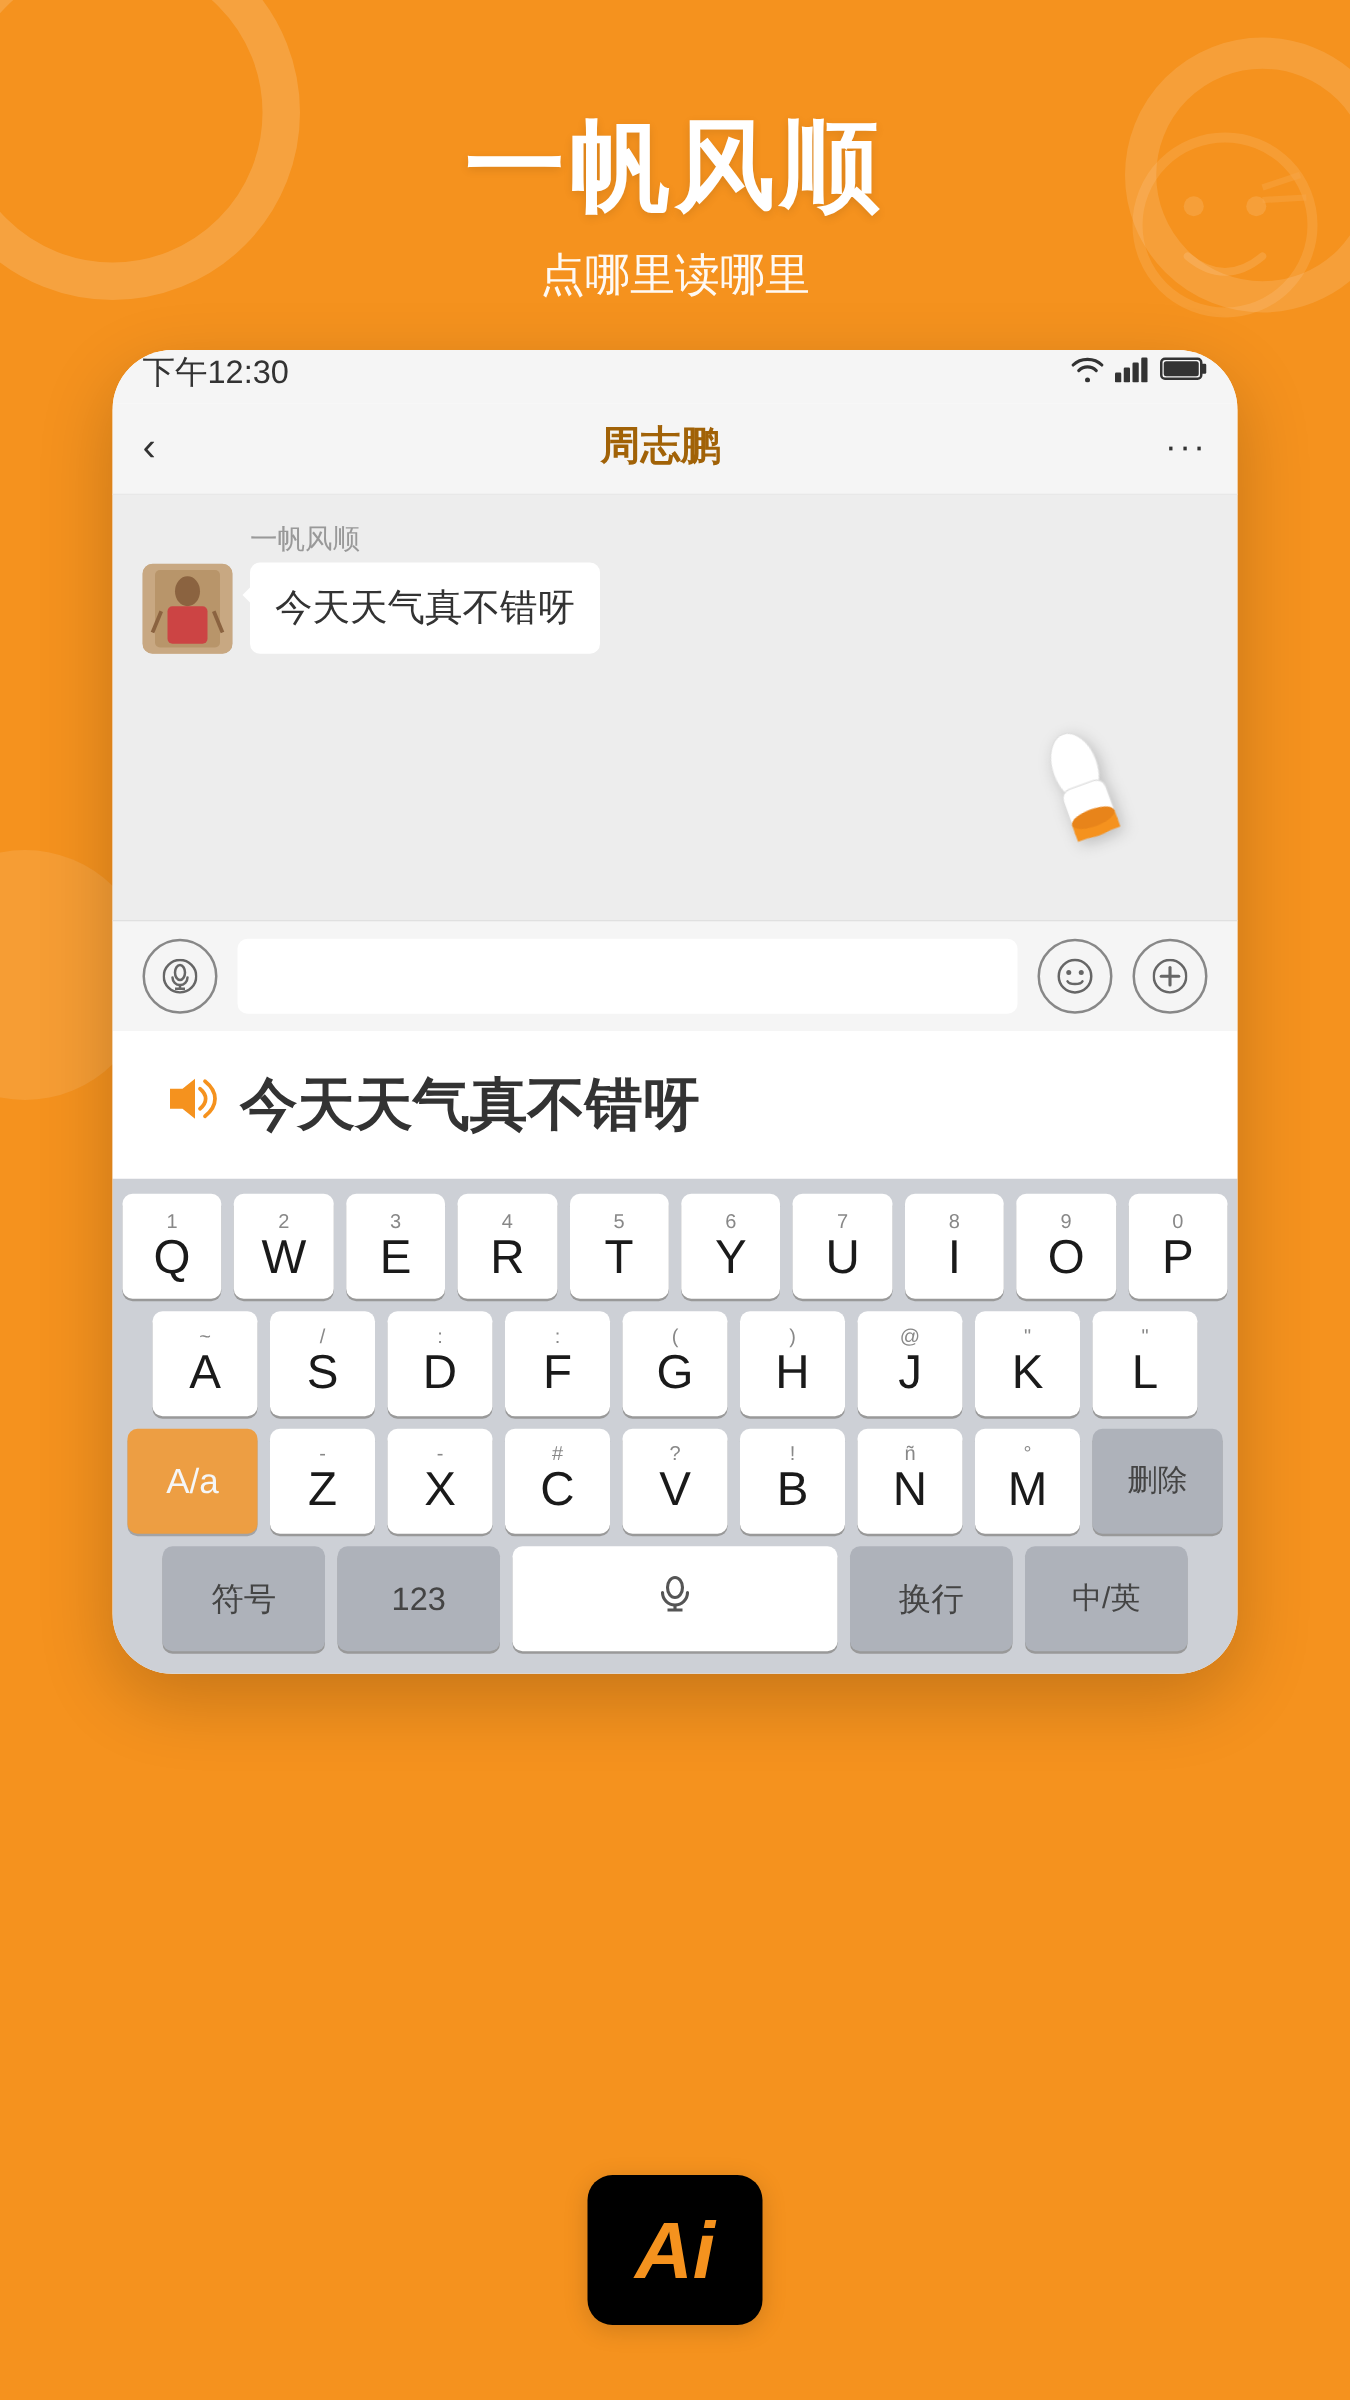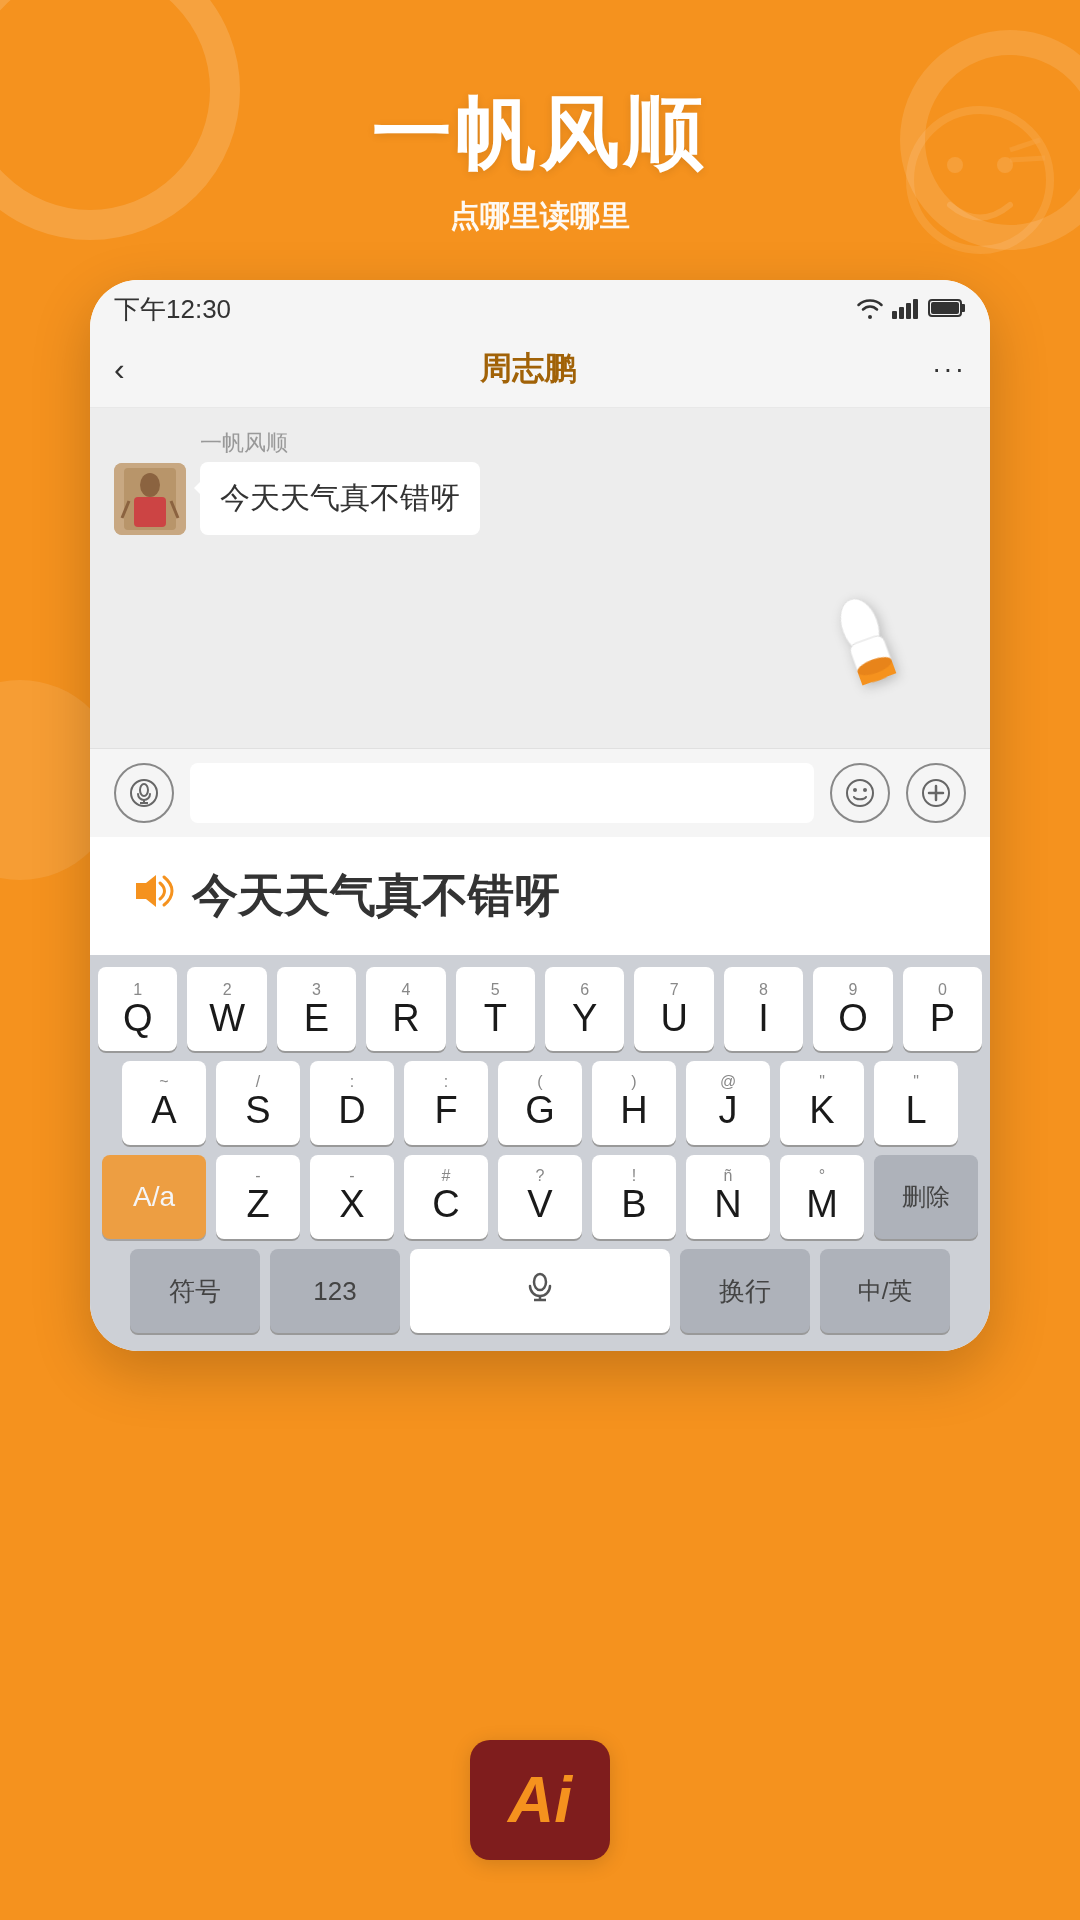--- a/index.html
+++ b/index.html
@@ -61,43 +61,43 @@
       z-index: 10;
     }
     .main-title {
       font-size: 80px;
       font-weight: 900;
       color: white;
       letter-spacing: 4px;
       text-shadow: 0 2px 8px rgba(0,0,0,0.1);
     }
     .sub-title {
-      font-size: 30px;
-      font-weight: 700;
+      font-size: 36px;
+      font-weight: 400;
       color: white;
       margin-top: 8px;
       opacity: 0.95;
     }
 
     
     .phone-mockup {
       position: absolute;
       top: 280px;
       left: 90px;
       right: 90px;
       background: white;
       border-radius: 48px;
       overflow: hidden;
       box-shadow: 0 20px 60px rgba(0,0,0,0.2);
     }
 
     
     .status-bar {
       background: #f5f5f5;
-      padding: 12px 24px 8px;
+      padding: 0 24px 8px;
       display: flex;
       justify-content: space-between;
       align-items: center;
     }
     .status-time {
       font-size: 26px;
       font-weight: 500;
       color: #333;
     }
     .status-icons {
@@ -355,21 +355,21 @@
     .key-shift-active .key-letter { color: white !important; }
 
     
     .ai-badge {
       position: absolute;
       bottom: 60px;
       left: 50%;
       transform: translateX(-50%);
       width: 140px;
       height: 120px;
-      background: #7f1d1d;
+      background: #000000;
       border-radius: 20px;
       display: flex;
       align-items: center;
       justify-content: center;
       font-size: 64px;
       font-weight: 700;
       font-style: italic;
       color: #F5921E;
       box-shadow: 0 4px 20px rgba(0,0,0,0.15);
       z-index: 20;

